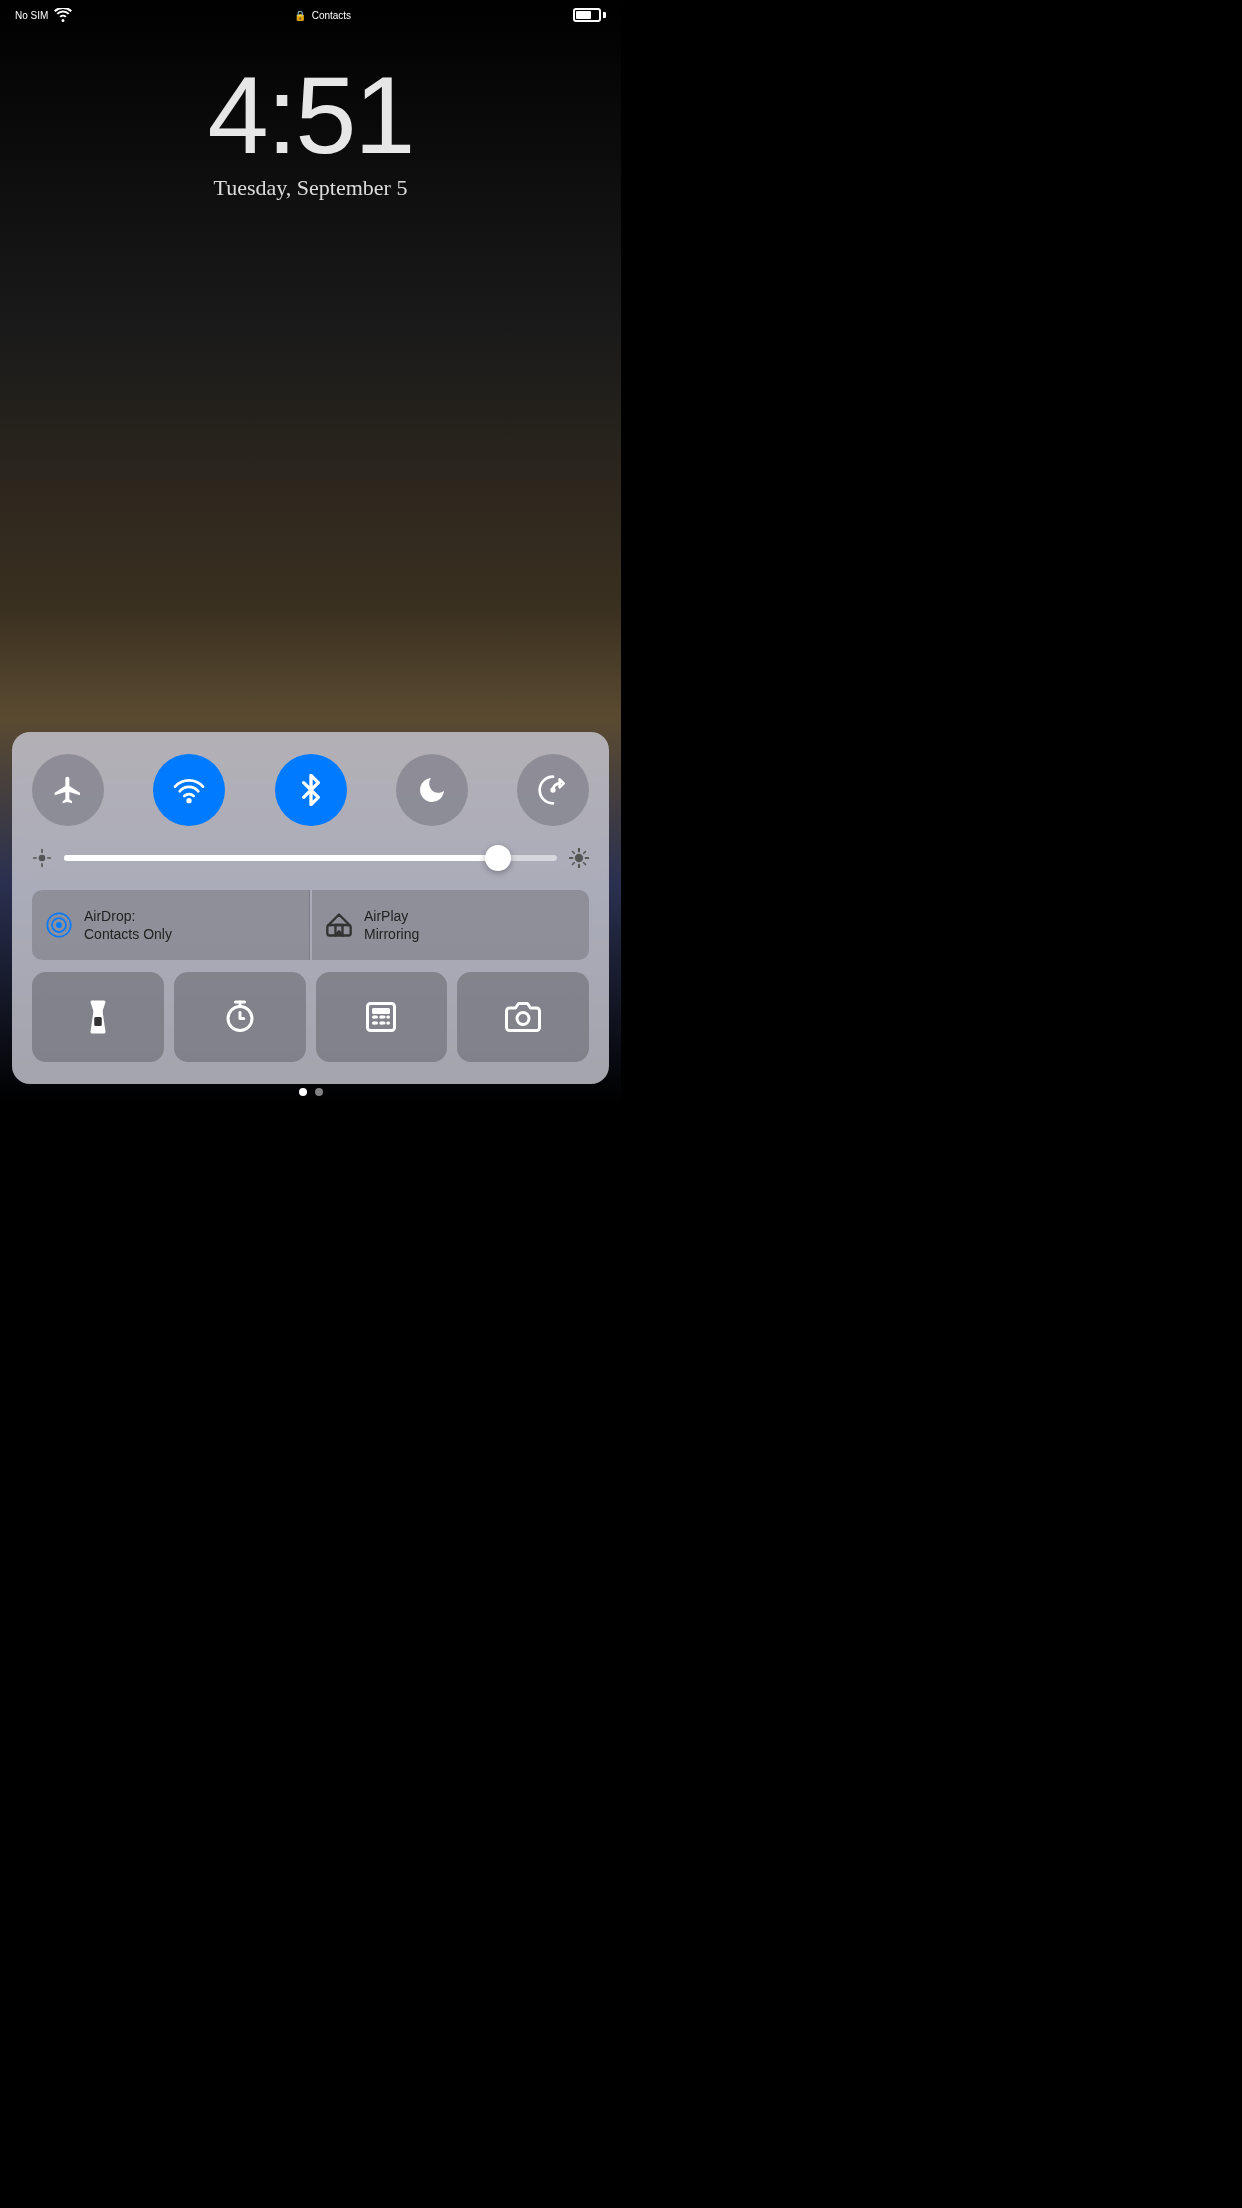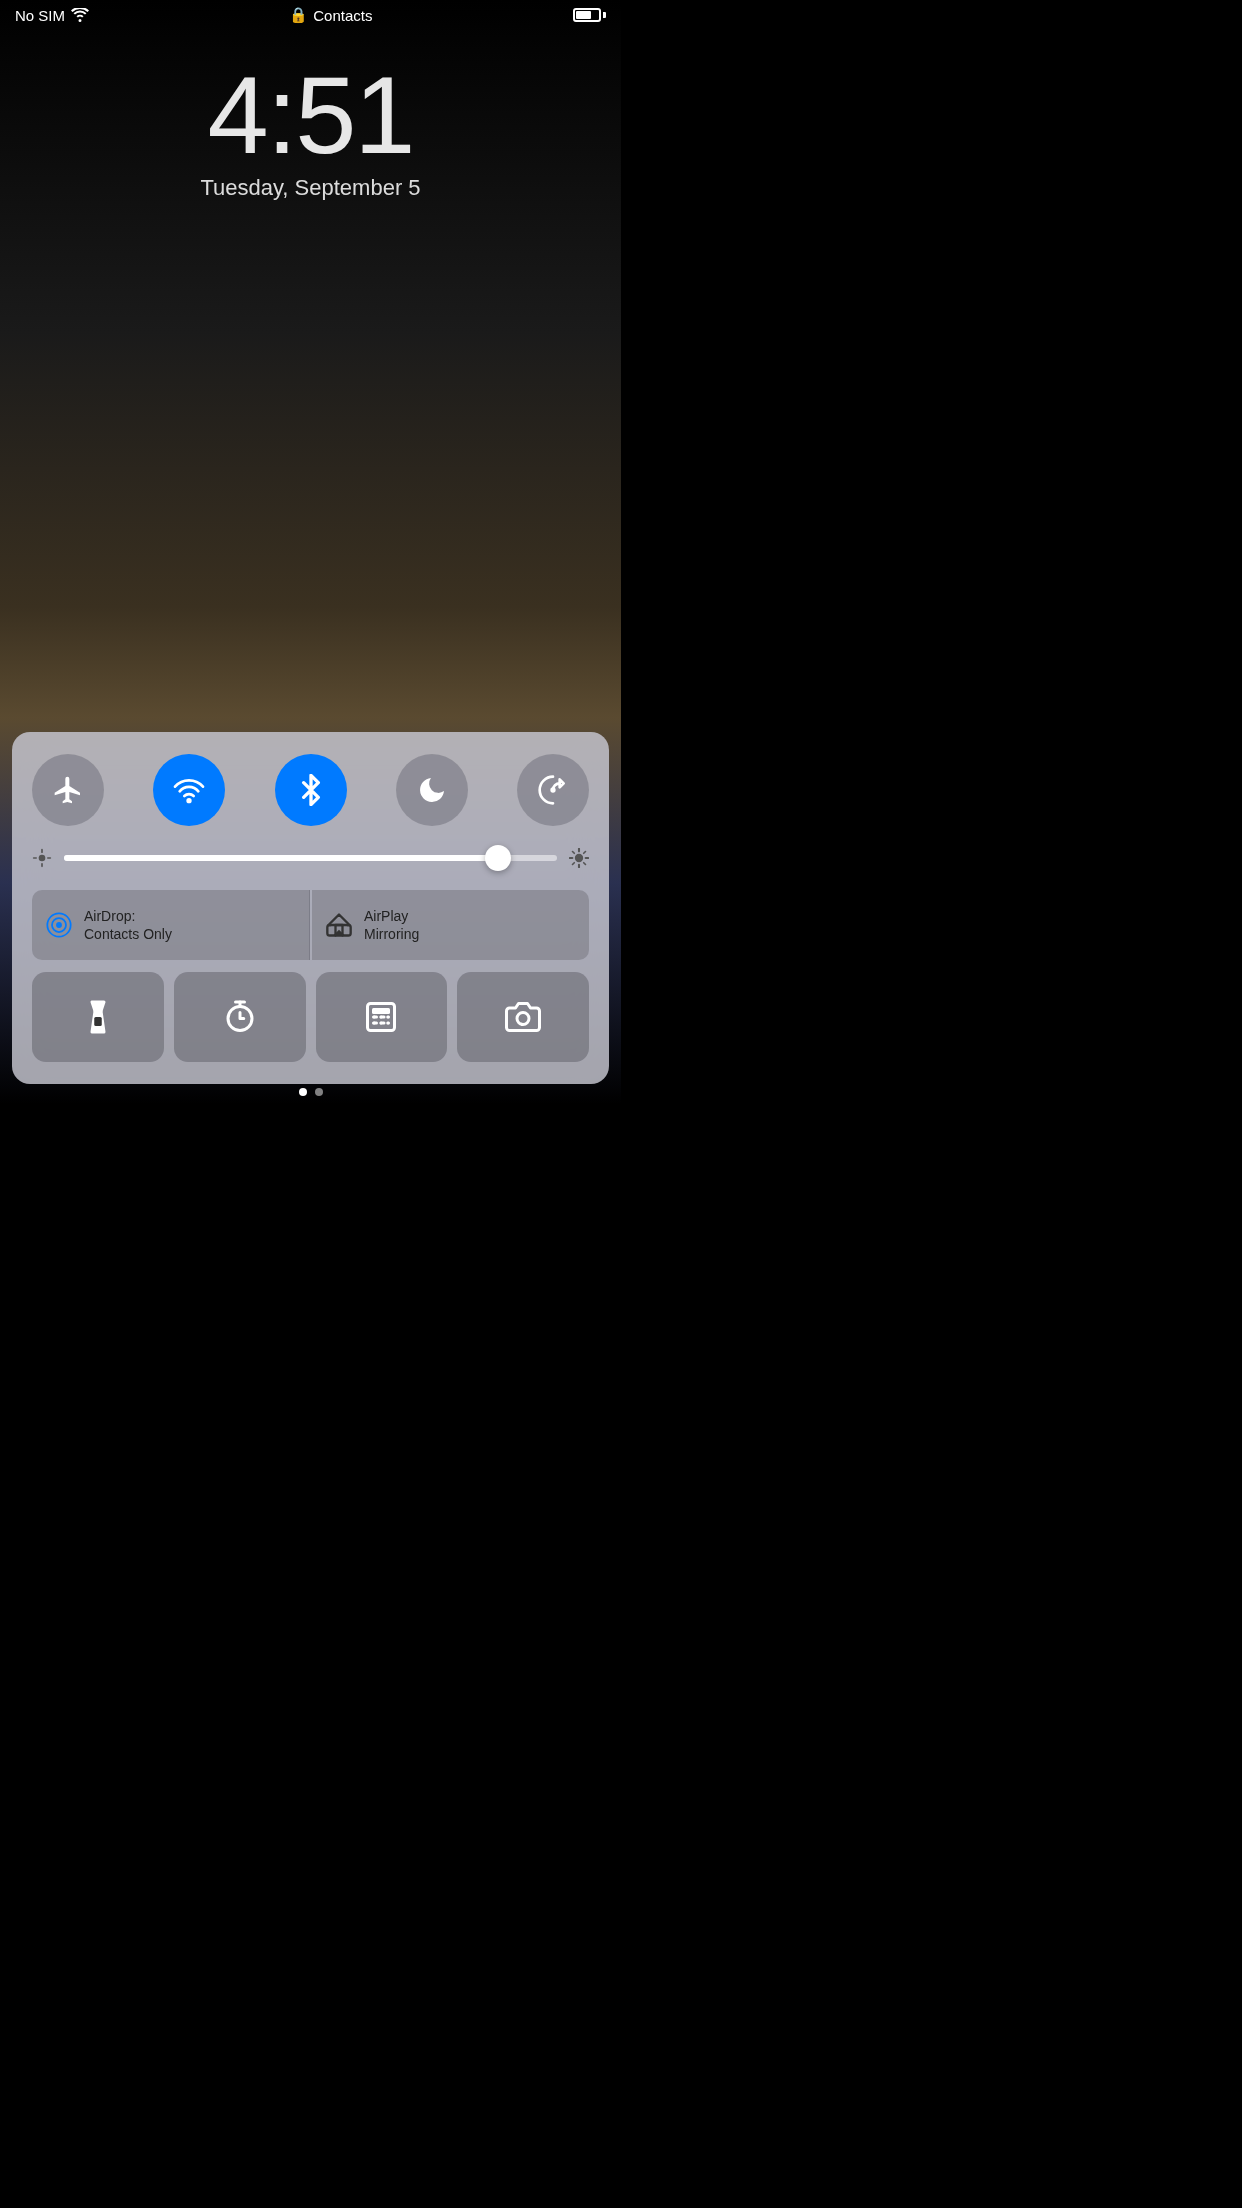--- a/index.html
+++ b/index.html
@@ -27,21 +27,21 @@
     .status-bar {
       position: absolute;
       top: 0; left: 0; right: 0;
       height: 30px;
       display: flex;
       align-items: center;
       justify-content: space-between;
       padding: 0 15px;
       z-index: 10;
       color: #fff;
-      font-size: 15px;
+      font-size: 10px;
       font-weight: 500;
     }
 
     .status-left {
       display: flex;
       align-items: center;
       gap: 6px;
     }
 
     .status-center {
@@ -71,20 +71,21 @@
       letter-spacing: -2px;
       line-height: 1;
       color: rgba(255,255,255,0.9);
     }
 
     .clock-date {
       font-size: 22px;
       font-weight: 300;
       color: rgba(255,255,255,0.85);
       margin-top: 5px;
+      font-family: Liberation Serif, serif;
     }
 
     
     .control-center {
       position: absolute;
       bottom: 20px;
       left: 12px;
       right: 12px;
       background: rgba(200, 200, 210, 0.82);
       backdrop-filter: blur(20px);

